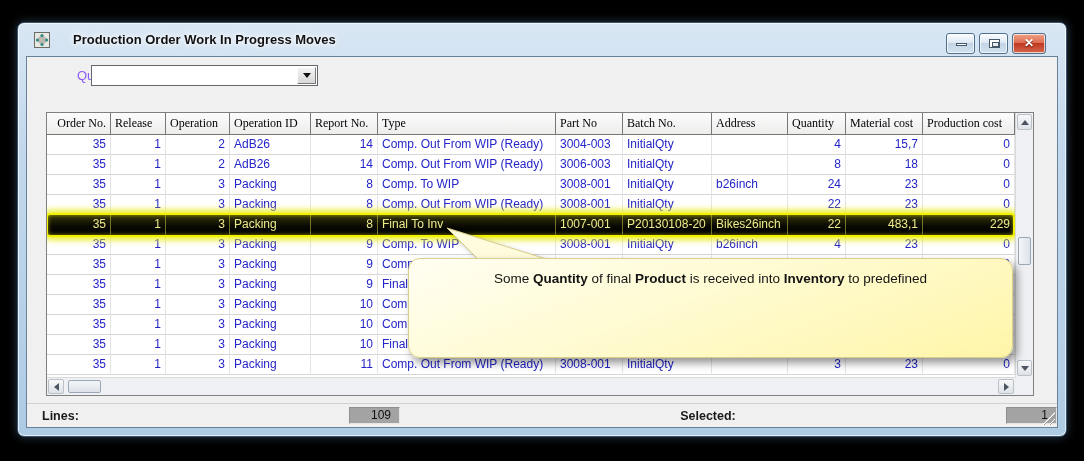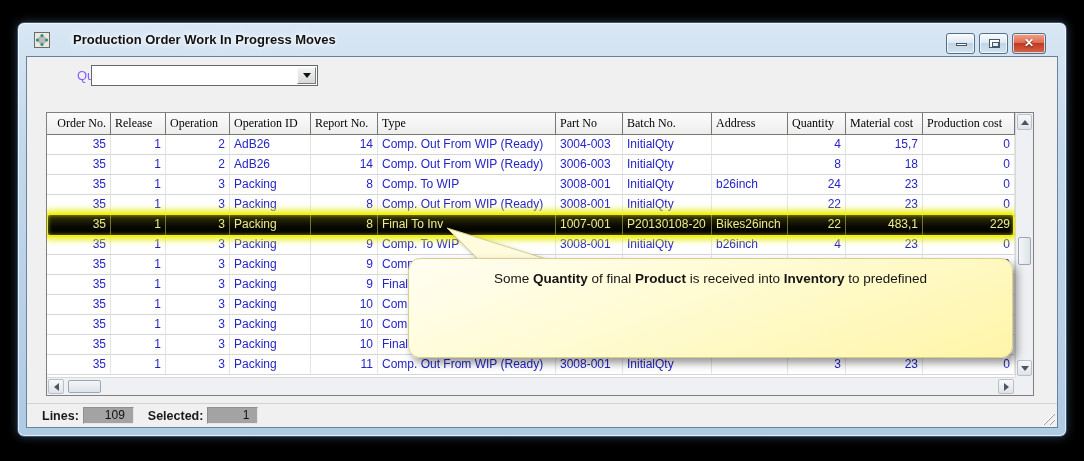--- a/index.html
+++ b/index.html
@@ -95,21 +95,21 @@
   .tri-left { width:0;height:0;border-top:4px solid transparent;border-bottom:4px solid transparent;border-right:5px solid #4c5662; }
   .tri-right { width:0;height:0;border-top:4px solid transparent;border-bottom:4px solid transparent;border-left:5px solid #4c5662; }
   .vthumb { position:absolute; left:2px; width:13px; top:124px; height:28px;
     background:linear-gradient(90deg,#f4f6f8,#dde3ea); border:1px solid #98a6b6; border-radius:2px; }
   .hthumb { position:absolute; top:2px; height:13px; left:21px; width:33px;
     background:linear-gradient(180deg,#f4f6f8,#dde3ea); border:1px solid #98a6b6; border-radius:2px; }
 
   
   .statusbar { position:absolute; left:0; right:0; bottom:0; height:24px;
     border-top:1px solid #d2d2d2; background:#f0f0f0;
-    display:flex; align-items:center; padding-left:15px; font-size:12.5px; color:#1a1a1a; }
+    display:flex; align-items:center; padding-left:15px; font-size:12.5px; color:#1a1a1a;justify-content:space-between; }
   .status-label { font-weight:600; }
   .status-box { width:51px; height:17px; margin-left:4px; background:#a3a3a3;
     border:1px solid; border-color:#8f8f8f #e6e6e6 #e6e6e6 #8f8f8f;
     font-size:12px; line-height:15px; text-align:right; padding-right:8px; color:#111; }
   .status-label.second { margin-left:14px; }
   .resize-grip { position:absolute; right:2px; bottom:2px; width:13px; height:13px;
     background:repeating-linear-gradient(135deg,#ffffff 0 1px,#9a9a9a 1px 2px,transparent 2px 4.5px);
     clip-path:polygon(100% 0, 100% 100%, 0 100%); }
 
   

